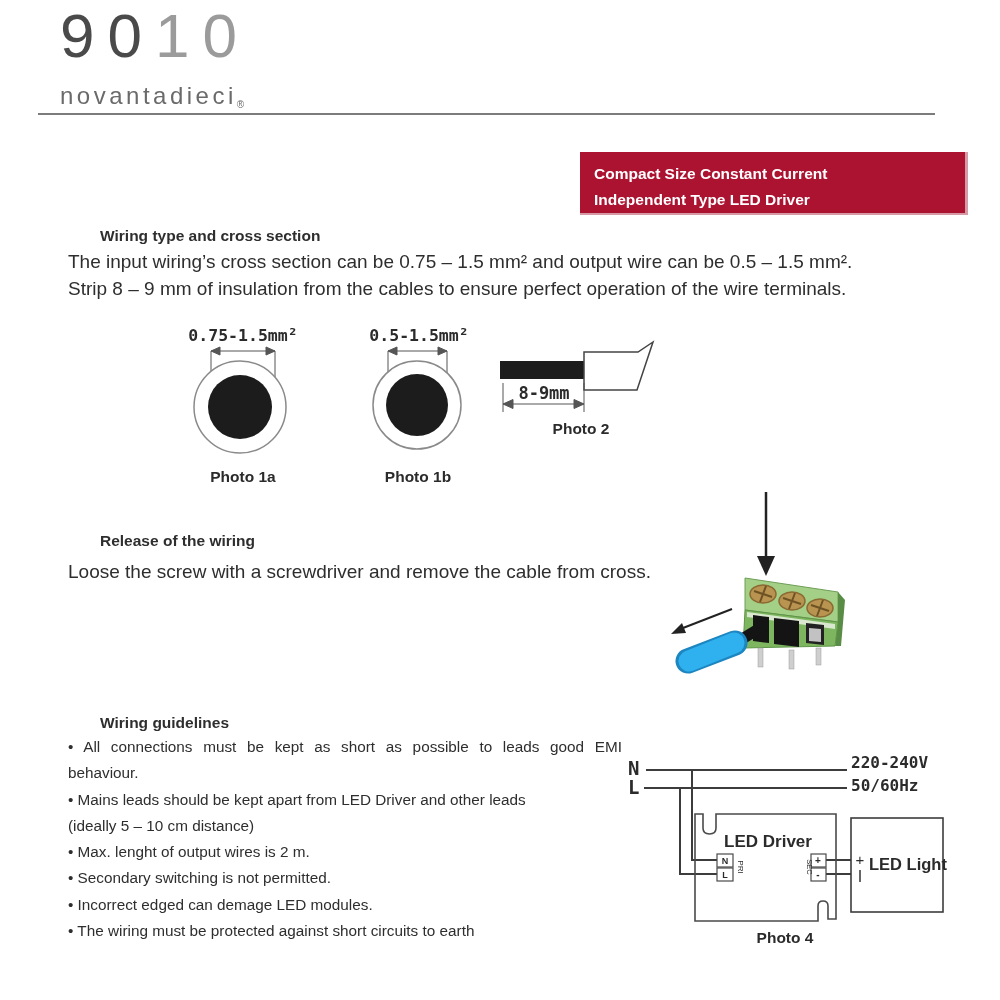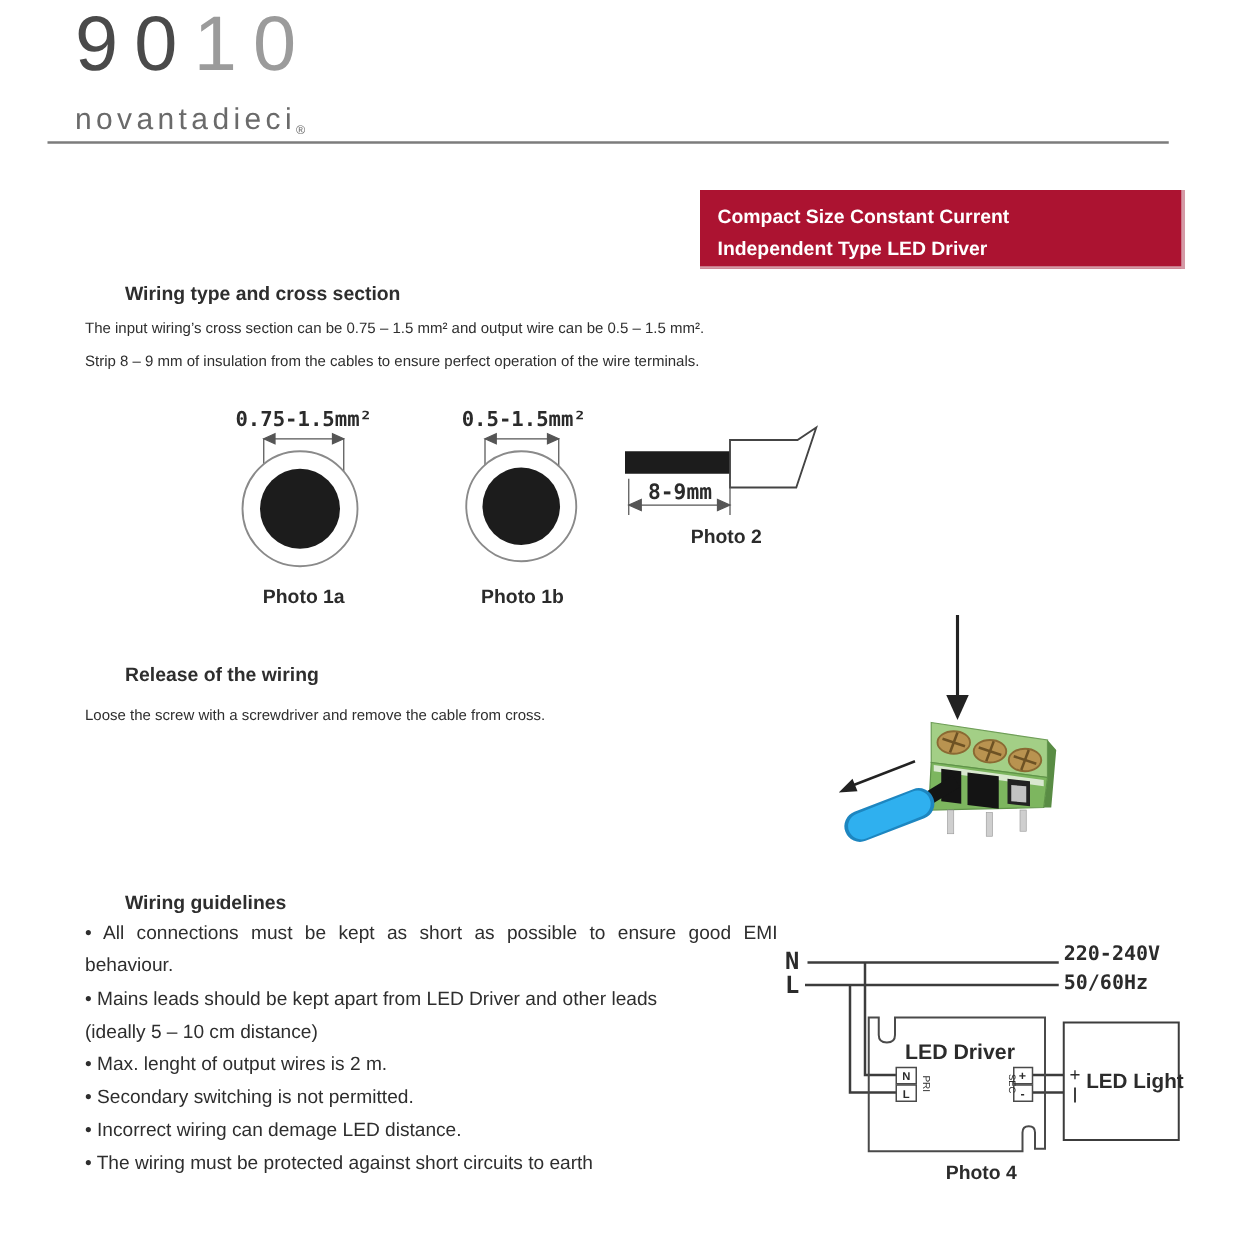--- a/index.html
+++ b/index.html
@@ -13,41 +13,41 @@
   .logo-sub{font-size:24px;letter-spacing:3.5px;color:#6a6a6a;white-space:nowrap;margin-top:16px;}
   .logo-sub sup{font-size:10px;vertical-align:-4px;letter-spacing:0;}
   .rule{height:2px;background:#7c7c7c;}
   
   .banner{width:388px;height:63px;background:#ac1331;color:#ffffff;
           border-right:3px solid #d59aa6;border-bottom:2px solid #d59aa6;
           box-sizing:border-box;padding:9px 0 0 14px;}
   .banner div{font-weight:bold;font-size:15.5px;line-height:26px;white-space:nowrap;}
   
   .h{font-weight:bold;font-size:15.5px;white-space:nowrap;margin-left:32px;}
-  .bodytext p{margin:0;font-size:12px;line-height:26.5px;white-space:nowrap;}
+  .bodytext p{margin:0;font-size:19px;line-height:26.5px;white-space:nowrap;}
   .bullets{width:554px;}
   .bullets p{margin:0;font-size:15.3px;line-height:26.3px;white-space:nowrap;}
   .bullets p.j{text-align:justify;text-align-last:justify;white-space:normal;}
   svg text{font-family:"Liberation Sans",sans-serif;fill:#2b2b2b;}
   svg text.mono{font-family:"DejaVu Sans Mono",monospace;font-weight:bold;}
   svg text.cap{font-weight:bold;font-size:15.5px;}
 </style>
 </head>
 <body>
 
 <div class="page">
 
   <div class="abs" style="left:60px;top:6px;">
     <div class="logo-big"><span class="dark">90</span><span class="light">10</span></div>
     <div class="logo-sub"><span>novantadieci</span><sup>®</sup></div>
   </div>
 
   <div class="abs rule" style="left:38px;top:113px;width:897px;"></div>
 
-  <div class="abs banner" style="left:560px;top:152px;">
+  <div class="abs banner" style="left:580px;top:152px;">
     <div>Compact Size Constant Current</div>
     <div>Independent Type LED Driver</div>
   </div>
 
   <div class="abs h" style="left:68px;top:227px;">Wiring type and cross section</div>
   <div class="abs bodytext" style="left:68px;top:249px;">
     <p>The input wiring’s cross section can be 0.75 – 1.5 mm² and output wire can be 0.5 – 1.5 mm².</p>
     <p>Strip 8 – 9 mm of insulation from the cables to ensure perfect operation of the wire terminals.</p>
   </div>
 
@@ -141,27 +141,27 @@
 
     <g>
       <line x1="79" y1="166" x2="110" y2="147" stroke="#141414" stroke-width="11"></line>
       <line x1="33" y1="183" x2="80" y2="165" stroke="#1d86c0" stroke-width="25" stroke-linecap="round"></line>
       <line x1="34" y1="183" x2="79" y2="165" stroke="#2fb0ef" stroke-width="21" stroke-linecap="round"></line>
     </g>
   </svg>
 
   <div class="abs h" style="left:68px;top:714px;">Wiring guidelines</div>
   <div class="abs bullets" style="left:68px;top:734px;">
-    <p class="j">• All connections must be kept as short as possible to ensure good EMI</p>
+    <p class="j">• All connections must be kept as short as possible to leads good EMI</p>
     <p>behaviour.</p>
     <p>• Mains leads should be kept apart from LED Driver and other leads</p>
     <p>(ideally 5 – 10 cm distance)</p>
     <p>• Max. lenght of output wires is 2 m.</p>
     <p>• Secondary switching is not permitted.</p>
-    <p>• Incorrect wiring can demage LED distance.</p>
+    <p>• Incorrect edged can demage LED modules.</p>
     <p>• The wiring must be protected against short circuits to earth</p>
   </div>
 
   <svg class="abs" style="left:622px;top:733px;" width="378" height="232" viewBox="0 0 378 232">
     <text class="mono" x="6" y="42" font-size="19">N</text>
     <text class="mono" x="6" y="61" font-size="19">L</text>
     <g stroke="#3c3c3c" stroke-width="2" fill="none">
       <line x1="24" y1="37" x2="225" y2="37"></line>
       <line x1="22" y1="55" x2="225" y2="55"></line>
       <polyline points="70,37 70,127 95,127"></polyline>

